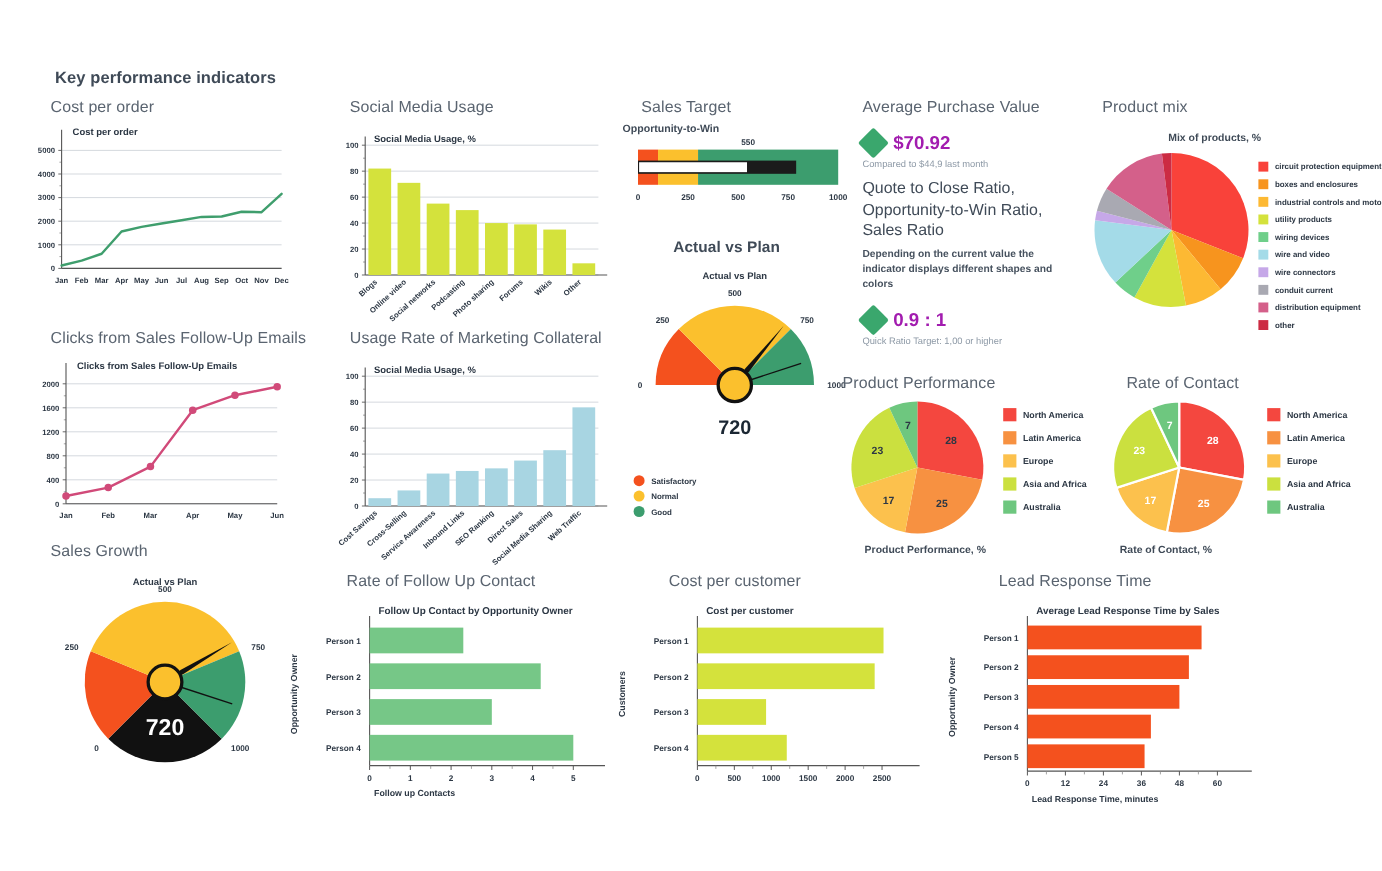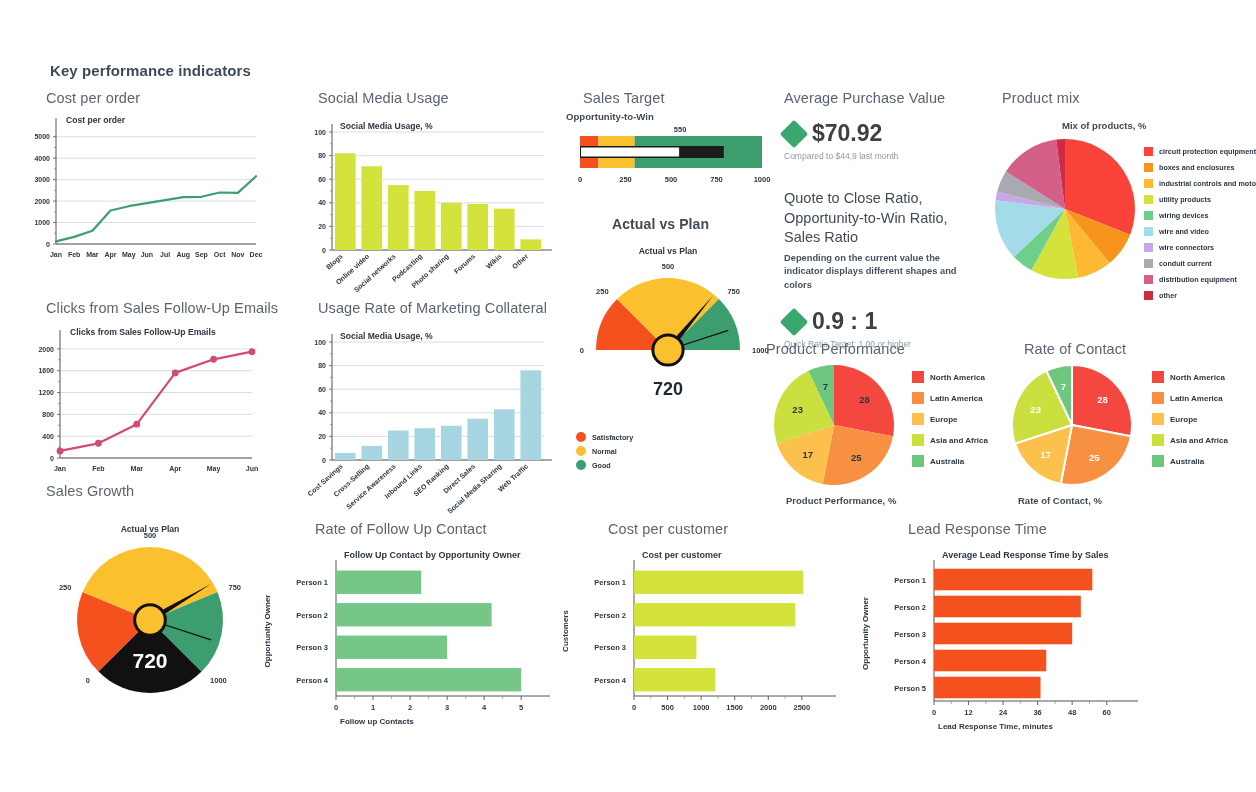--- a/index.html
+++ b/index.html
@@ -19,21 +19,21 @@
   .sub-title{
     font-size:9.5px;font-weight:bold;color:#3f4a57;white-space:nowrap;
   }
   .axis-lbl{font-size:7px;fill:#2c3744;font-weight:bold;}
   svg{display:block;overflow:visible;}
   .legend-row{display:flex;align-items:center;margin-bottom:4px;}
   .legend-sw{width:9px;height:9px;margin-right:6px;flex:0 0 auto;}
   .legend-sw.circ{border-radius:50%;width:10px;height:10px;}
   .legend-tx{font-size:7.2px;color:#2c3744;font-weight:bold;white-space:nowrap;}
   .legend-tx.big{font-size:8px;}
-  .kpi-val{font-size:23px;font-weight:bold;color:#404040;margin-left:8px;}
+  .kpi-val{font-size:17px;font-weight:bold;color:#a21caf;margin-left:8px;}
   .kpi-sub{font-size:8.5px;color:#8d99a6;font-weight:normal;margin-top:4px;}
   .kpi-head{font-size:14.5px;color:#3f4a57;line-height:1.35;font-weight:400;}
   .kpi-body{font-size:9.3px;color:#46515e;line-height:1.45;margin-top:4px;font-weight:bold;}
   .diamond{width:20px;height:20px;background:#3aa76d;transform:rotate(45deg);border-radius:2px;}
   .row-flex{display:flex;align-items:center;}
 </style>
 </head>
 <body>
 
 <div class="stage">
@@ -184,21 +184,21 @@
     </div>
   </div>
 
   <div class="abs panel-title" style="left:784px;top:90px;">Average Purchase Value</div>
   <div class="abs" style="left:784px;top:120px;width:175px;">
     <div class="row-flex">
       <span class="diamond"></span>
       <span class="kpi-val">$70.92</span>
     </div>
     <div class="kpi-sub">Compared to $44,9 last month</div>
-    <div class="kpi-head" style="margin-top:28px;">Quote to Close Ratio, Opportunity-to-Win Ratio, Sales Ratio</div>
+    <div class="kpi-head" style="margin-top:8px;">Quote to Close Ratio, Opportunity-to-Win Ratio, Sales Ratio</div>
     <div class="kpi-body">Depending on the current value the indicator displays different shapes and colors</div>
     <div class="row-flex" style="margin-top:16px;">
       <span class="diamond"></span>
       <span class="kpi-val">0.9 : 1</span>
     </div>
     <div class="kpi-sub">Quick Ratio Target: 1,00 or higher</div>
   </div>
 
   <div class="abs panel-title" style="left:1002px;top:90px;">Product mix</div>
   <div class="abs sub-title" style="left:1018px;top:120px;padding-left:44px;">Mix of products, %</div>
@@ -423,21 +423,21 @@
       <div class="legend-row" style="margin-bottom: 9px;">
         <span class="legend-sw" style="background: rgb(203, 224, 63); width: 12px; height: 12px;"></span>
         <span class="legend-tx big">Asia and Africa</span>
       </div>
       <div class="legend-row" style="margin-bottom: 9px;">
         <span class="legend-sw" style="background: rgb(110, 199, 127); width: 12px; height: 12px;"></span>
         <span class="legend-tx big">Australia</span>
       </div>
     </div>
 
-  <div class="abs panel-title" style="left:46px;top:483px;">Sales Growth</div>
+  <div class="abs panel-title" style="left:46px;top:493px;">Sales Growth</div>
   <div class="abs" style="left:38px;top:520px;">
     <svg width="230" height="190" id="svg-gauge-full">
         <path d="M 112 100 L 163.618795026618 151.61879502661796 A 73 73 0 0 1 60.38120497338203 151.618795026618 Z" fill="#111111"></path>
         <path d="M 112 100 L 60.38120497338202 151.61879502661796 A 73 73 0 0 1 44.55679412667607 72.06410943734843 Z" fill="#f4511e"></path>
         <path d="M 112 100 L 44.55679412667607 72.06410943734843 A 73 73 0 0 1 179.44320587332393 72.06410943734845 Z" fill="#fbc02d"></path>
         <path d="M 112 100 L 179.44320587332393 72.06410943734845 A 73 73 0 0 1 163.618795026618 151.61879502661796 Z" fill="#3c9d6e"></path>
         <text x="51.895923599143444" y="163.10407640085654" class="x" text-anchor="end" font-size="7.5" font-weight="bold" fill="#2c3744">0</text>
         <text x="33.470239736540634" y="70.47190824896737" class="x" text-anchor="end" font-size="7.5" font-weight="bold" fill="#2c3744">250</text>
         <text x="112" y="18" class="x" text-anchor="middle" font-size="7.5" font-weight="bold" fill="#2c3744">500</text>
         <text x="190.52976026345937" y="70.47190824896737" class="x" text-anchor="start" font-size="7.5" font-weight="bold" fill="#2c3744">750</text>

